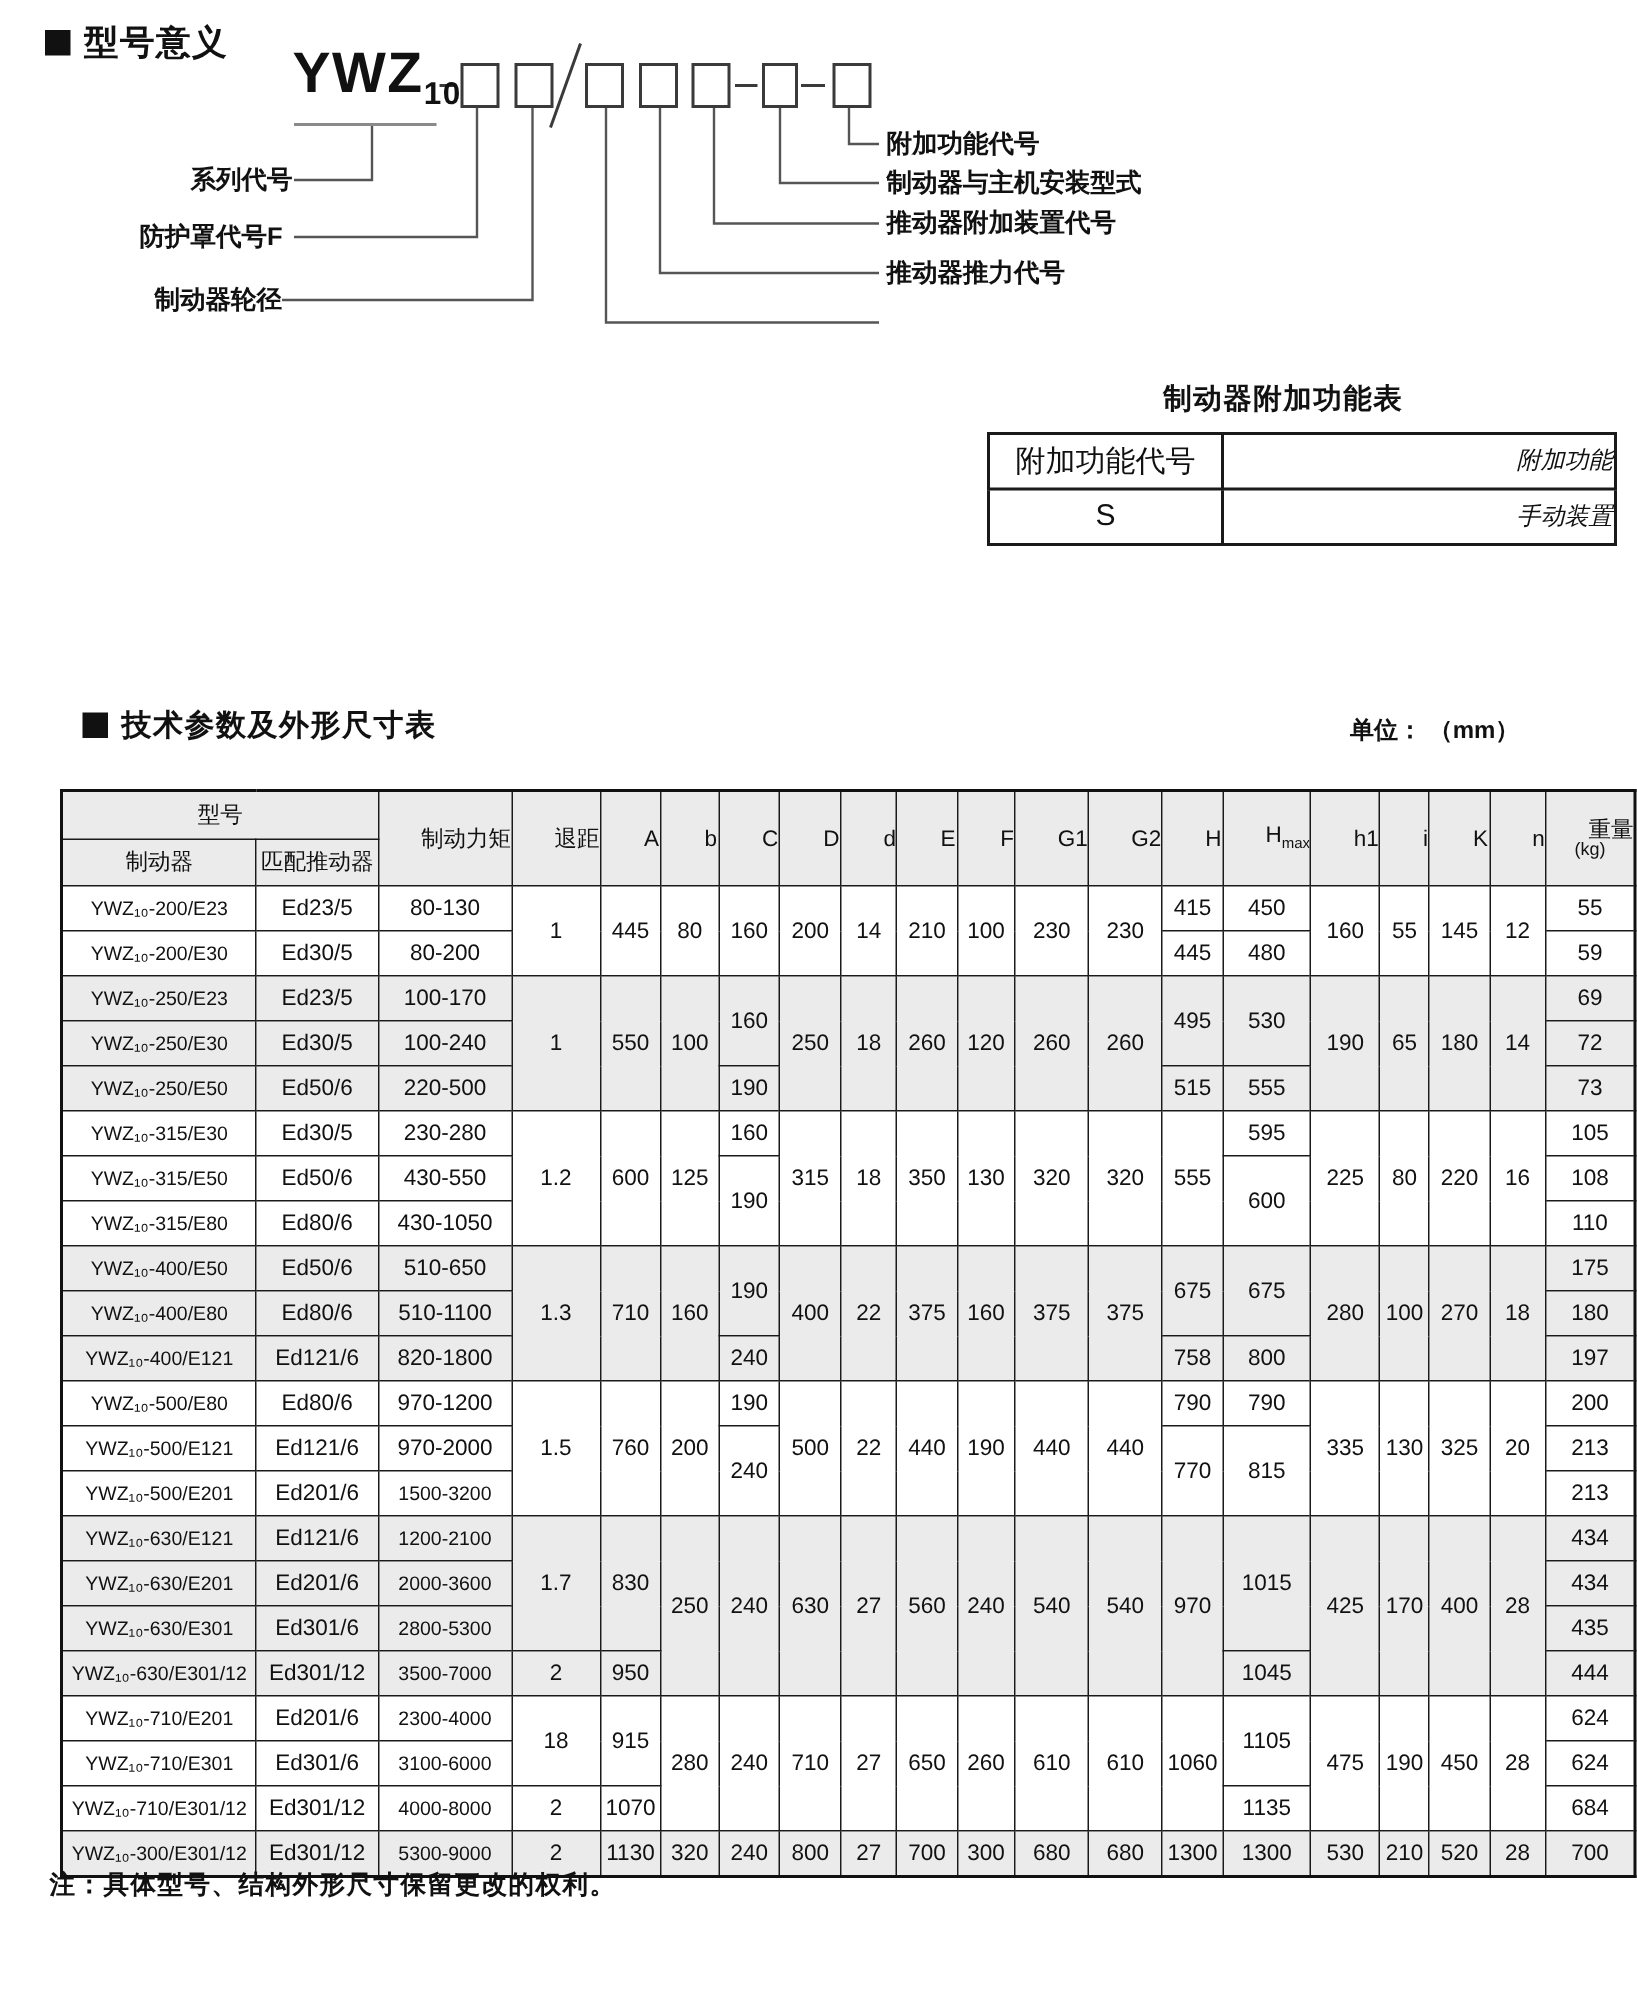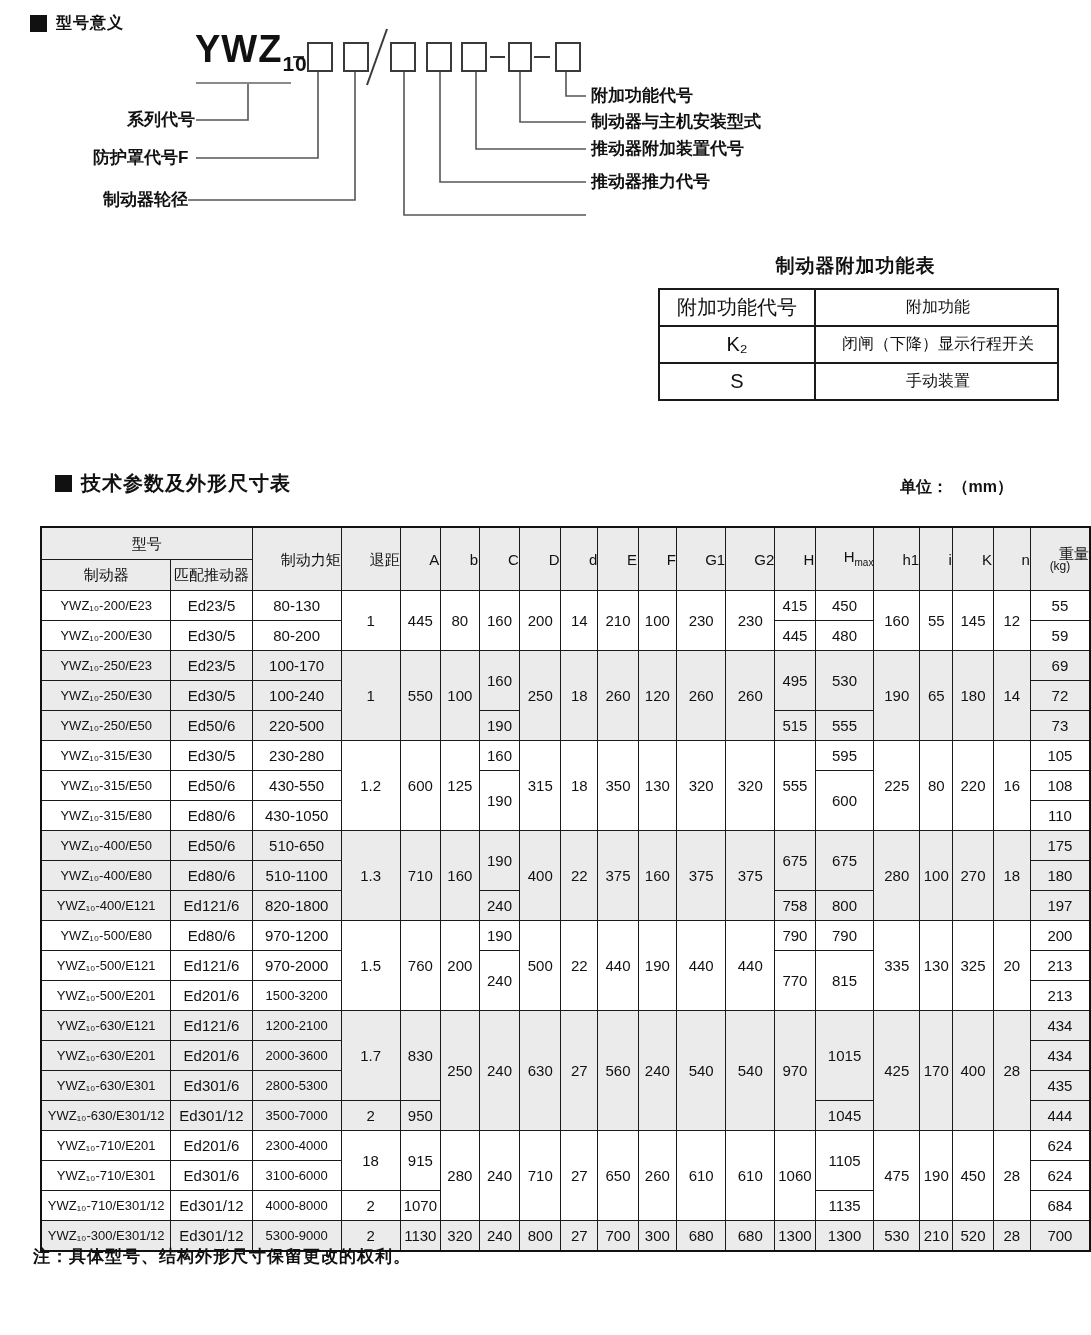--- a/index.html
+++ b/index.html
@@ -3,35 +3,35 @@
 <meta charset="utf-8">
 <style>
   html,body{margin:0;padding:0;}
   body{
     width:1091px;height:1335px;position:relative;background:#ffffff;
     font-family:"Liberation Sans","DejaVu Sans",sans-serif;color:#111;
     -webkit-font-smoothing:antialiased;
   }
   .abs{position:absolute;}
   
-  .sec-title{display:flex;align-items:center;font-weight:700;font-size:16px;letter-spacing:1px;}
+  .sec-title{display:flex;align-items:center;font-weight:700;font-size:23px;letter-spacing:1px;}
   .sq{display:inline-block;width:17px;height:17px;background:#111;margin-right:9px;flex:0 0 auto;}
   
   #diagram{left:0;top:0;width:1091px;height:250px;}
   .code{left:195px;top:28px;font-size:38px;font-weight:700;letter-spacing:1px;}
   .code sub{font-size:21px;font-weight:700;}
   .dlabel{font-size:17px;font-weight:600;white-space:nowrap;line-height:20px;}
   .dlabel.r{left:591px;}
   
   #fn-title{left:658px;top:253px;width:395px;text-align:center;font-size:19px;font-weight:700;letter-spacing:1px;}
   #fn-table{left:658px;top:288px;border-collapse:collapse;}
   #fn-table td,#fn-table th{border:2px solid #1a1a1a;background:#fff;}
   #fn-table th{font-size:16px;font-weight:600;}
   #fn-table .code-cell{width:152px;text-align:center;font-size:20px;height:33px;font-weight:400;}
-  #fn-table .fn-cell{width:236px;text-align:center;padding-left:4px;font-size:16px;font-weight:500;}
+  #fn-table .fn-cell{width:236px;text-align:right;padding-left:23px;font-size:16px;font-weight:500;font-style:italic;}
   #fn-table th.fn-cell{font-size:16px;}
   #unit{left:900px;top:477px;font-size:16px;font-weight:600;}
   #params{left:40px;top:526px;border-collapse:collapse;table-layout:fixed;}
   #params th,#params td{
     border:1px solid #1a1a1a;text-align:center;vertical-align:middle;
     font-size:15px;font-weight:400;padding:0;line-height:1.05;
     overflow:hidden;white-space:nowrap;background:#fff;
   }
   #params{border:2px solid #111;}
   #params thead th{background:#ebebeb;font-weight:500;font-size:15px;}
@@ -105,24 +105,20 @@
 
 <div class="abs" id="fn-title">制动器附加功能表</div>
 <table class="abs" id="fn-table">
   <thead>
     <tr>
       <th class="code-cell">附加功能代号</th>
       <th class="fn-cell">附加功能</th>
     </tr>
   </thead>
   <tbody id="fn-body">
-      <tr>
-        <td class="code-cell">K₂</td>
-        <td class="fn-cell">闭闸（下降）显示行程开关</td>
-      </tr>
       <tr>
         <td class="code-cell">S</td>
         <td class="fn-cell">手动装置</td>
       </tr>
     </tbody>
 </table>
 
 <div class="abs sec-title" style="left:55px;top:470px;font-size:20px;">
   <span class="sq"></span>
   <span>技术参数及外形尺寸表</span>

